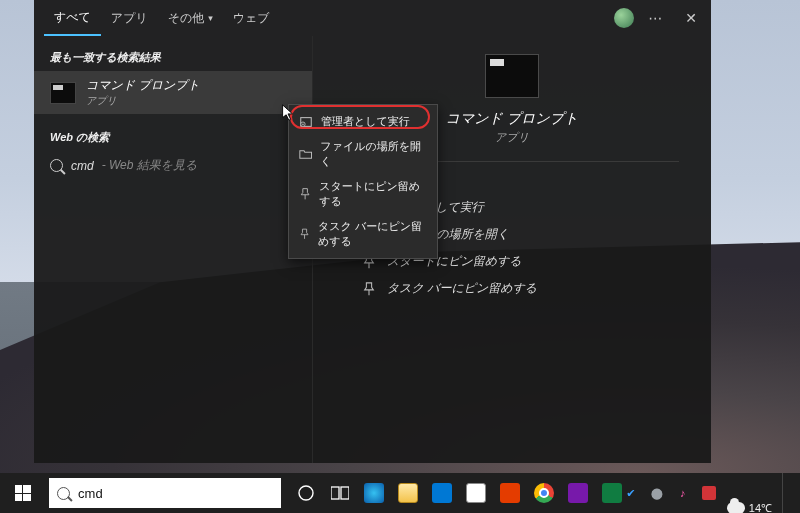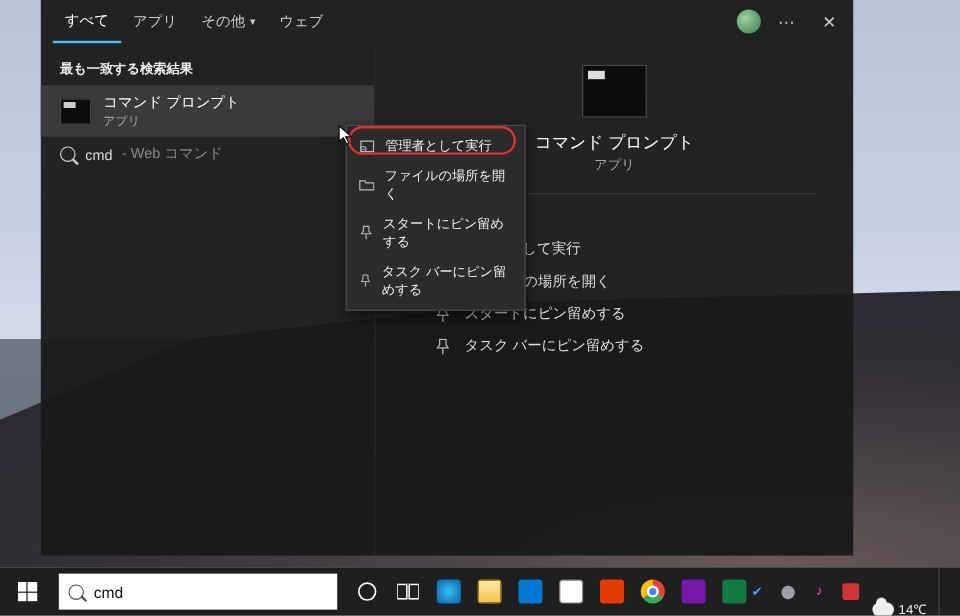--- a/index.html
+++ b/index.html
@@ -18,21 +18,21 @@
     font-size: 12px;
   }
   .tabs { display: flex; align-items: center; height: 36px; padding: 0 10px; position: relative; }
   .tab { padding: 0 10px; height: 100%; display: flex; align-items: center; color: #ccc; font-size: 12px; cursor: default; }
   .tab.active { color: #fff; border-bottom: 2px solid #4cc2ff; }
   .chevron-down { margin-left: 4px; font-size: 9px; color: #ccc; }
   .tabs-right { position: absolute; right: 6px; top: 0; height: 36px; display: flex; align-items: center; gap: 14px; }
   .avatar { width: 20px; height: 20px; border-radius: 50%; background: radial-gradient(circle at 35% 35%, #9ad29a, #3d7a52); }
   .more-dots { color: #ccc; font-size: 14px; letter-spacing: 1px; }
   .close-x { color: #ccc; font-size: 14px; padding: 0 8px; }
-  .panel-body { flex: 1; display: flex; min-height: 0; }
+  .panel-body { flex: 1; display: flex; min-height: 0; font-style: italic; }
   .left-col { width: 278px; padding-top: 8px; }
   .section-header { padding: 6px 16px; font-size: 11px; font-weight: 600; color: #eee; }
   .result-item { display: flex; align-items: center; padding: 6px 16px; gap: 10px; }
   .result-item.active { background: #3a3a3a; }
   .app-icon { width: 26px; height: 22px; background: #0c0c0c; border: 1px solid #444; display: flex; align-items: flex-start; }
   .app-icon::before { content: ""; width: 10px; height: 5px; background: #ccc; margin: 2px 0 0 2px; }
   .result-text .title { font-size: 12px; color: #fff; }
   .result-text .sub { font-size: 10px; color: #aaa; }
   .web-list { display: flex; align-items: center; gap: 8px; padding: 6px 16px; font-size: 12px; color: #ddd; }
   .search-glyph { width: 13px; height: 13px; border: 1.5px solid #ccc; border-radius: 50%; position: relative; }
@@ -119,24 +119,25 @@
   <div class="panel-body">
     <div class="left-col">
       <div class="section-header">最も一致する検索結果</div>
       <div class="result-item active">
         <div class="app-icon"></div>
         <div class="result-text">
           <div class="title">コマンド プロンプト</div>
           <div class="sub">アプリ</div>
         </div>
       </div>
+      <div class="section-header" style="margin-top:10px">Web の検索</div>
       <div class="web-list">
         <span class="search-glyph"></span>
         <span>cmd</span>
-        <span class="muted">- Web コマンド</span>
+        <span class="muted">- Web 結果を見る</span>
       </div>
     </div>
 
     <div class="right-col">
       <div class="preview-icon"></div>
       <div class="preview-title">コマンド プロンプト</div>
       <div class="preview-sub">アプリ</div>
       <div class="hr"></div>
       <div class="action-list">
         <div class="action">

